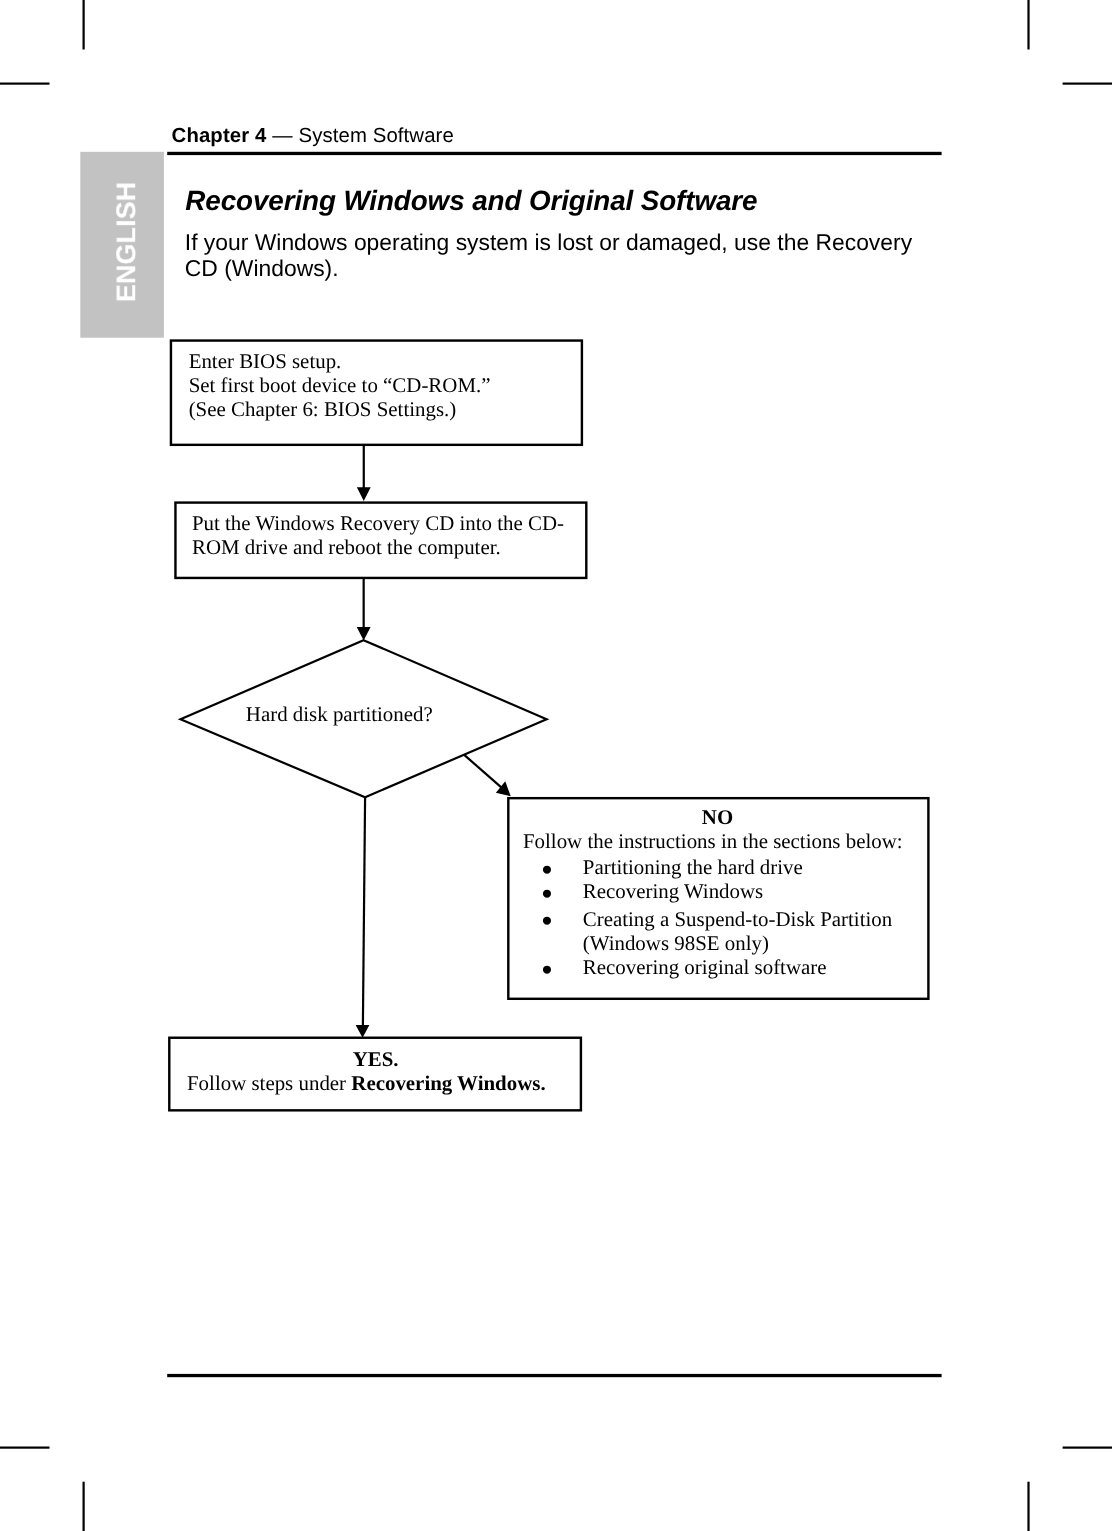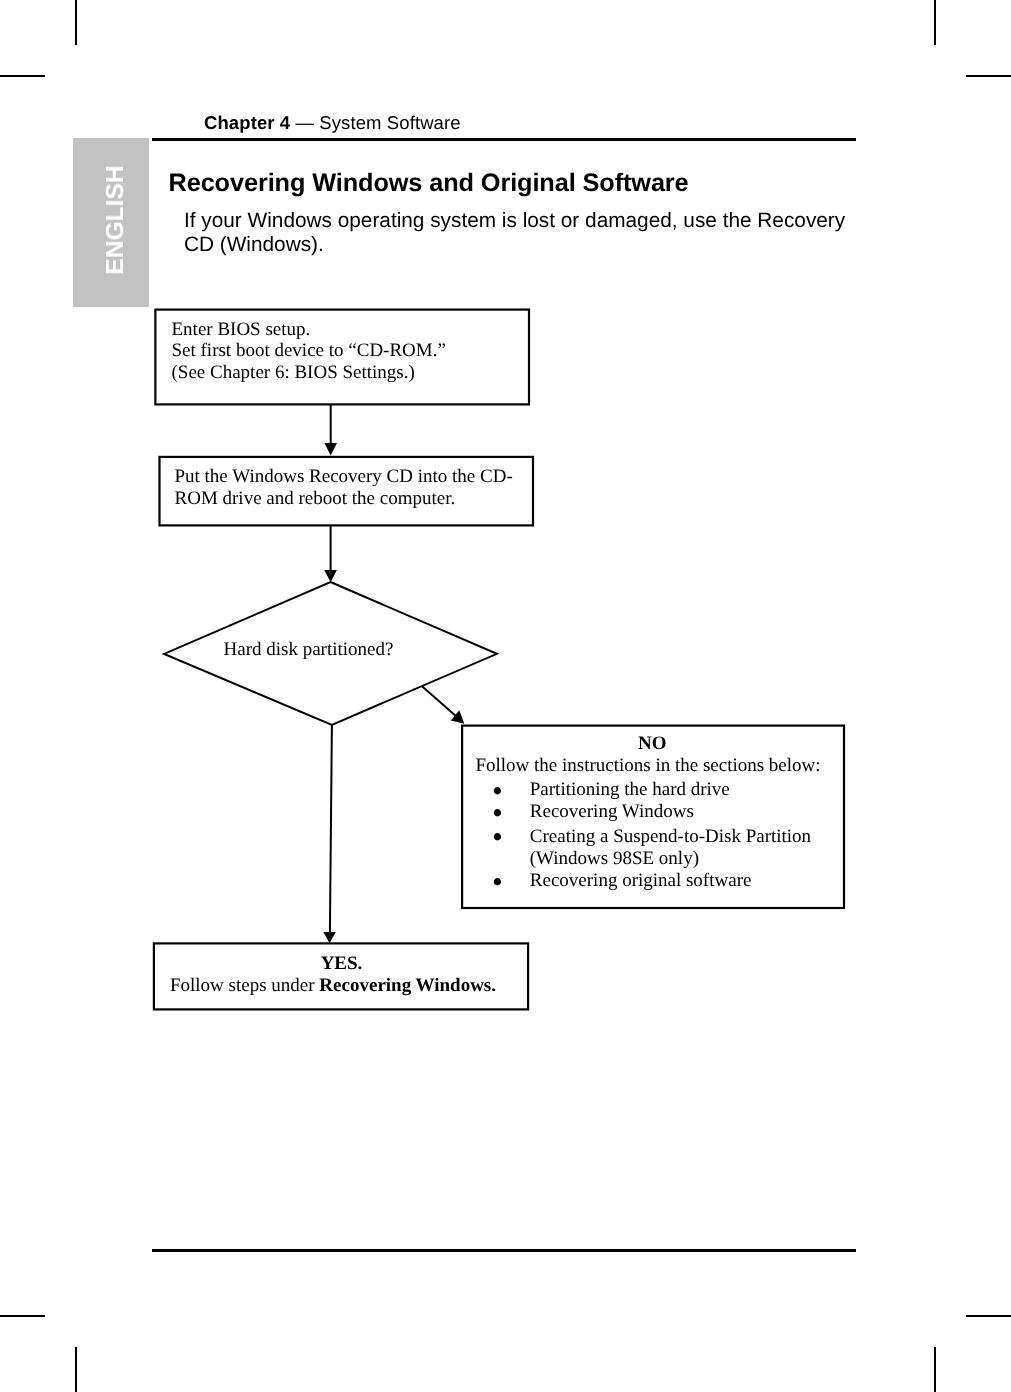--- a/index.html
+++ b/index.html
@@ -1,31 +1,31 @@
 <!DOCTYPE html>
 <html><head>
 <meta charset="utf-8">
 <style>
   html,body{margin:0;padding:0;background:#fff;}
   body{width:1011px;height:1392px;position:relative;overflow:hidden;
        font-family:"Liberation Sans",sans-serif;-webkit-font-smoothing:antialiased;text-rendering:geometricPrecision;}
   .page{position:absolute;left:0;top:0;width:1011px;height:1392px;transform:translateZ(0);}
   .cm{position:absolute;background:#000;}
 
-  #hdr{position:absolute;left:156px;top:112px;font-size:18.5px;color:#000;white-space:nowrap;letter-spacing:0.1px;margin-left:48px;}
+  #hdr{position:absolute;left:156px;top:112px;font-size:18.5px;color:#000;white-space:nowrap;letter-spacing:0.1px;}
   #hdr .b{font-weight:bold;}
   #hdrrule{position:absolute;left:152px;top:137.7px;width:704px;height:3px;background:#000;}
 
   #engtab{position:absolute;left:73px;top:138px;width:76px;height:169px;background:#c2c2c2;}
   #engtab .lbl{position:absolute;left:56.8%;top:48.4%;color:#fff;font-weight:bold;font-size:24.6px;
      letter-spacing:0px;transform:translate(-50%,-50%) rotate(-90deg) translateZ(0);white-space:nowrap;}
 
-  #h1{position:absolute;left:168.5px;top:169px;font-size:25.3px;font-weight:bold;
+  #h1{position:absolute;left:168.5px;top:169px;font-size:25.3px;font-weight:bold;font-style:italic;
       letter-spacing:-0.1px;white-space:nowrap;}
-  #intro{position:absolute;left:184px;top:209px;width:678px;font-size:20.8px;line-height:23.7px;}
+  #intro{position:absolute;left:168px;top:209px;width:678px;font-size:20.8px;line-height:23.7px;}
 
   #pgrule{position:absolute;left:152px;top:1248.8px;width:704px;height:3px;background:#000;}
   #pgnum{position:absolute;left:152px;top:1256px;width:704px;text-align:center;
          font-size:20.3px;font-weight:bold;line-height:20.3px;}
 
   svg#flow{position:absolute;left:0;top:0;width:1011px;height:1392px;overflow:visible;}
   .fbox{fill:#fff;stroke:#000;stroke-width:2.2;}
   .fline{stroke:#000;stroke-width:2.0;fill:none;}
   .fhead{fill:#000;}
   .ft{font-family:"Liberation Serif",serif;font-size:19px;fill:#000;}

